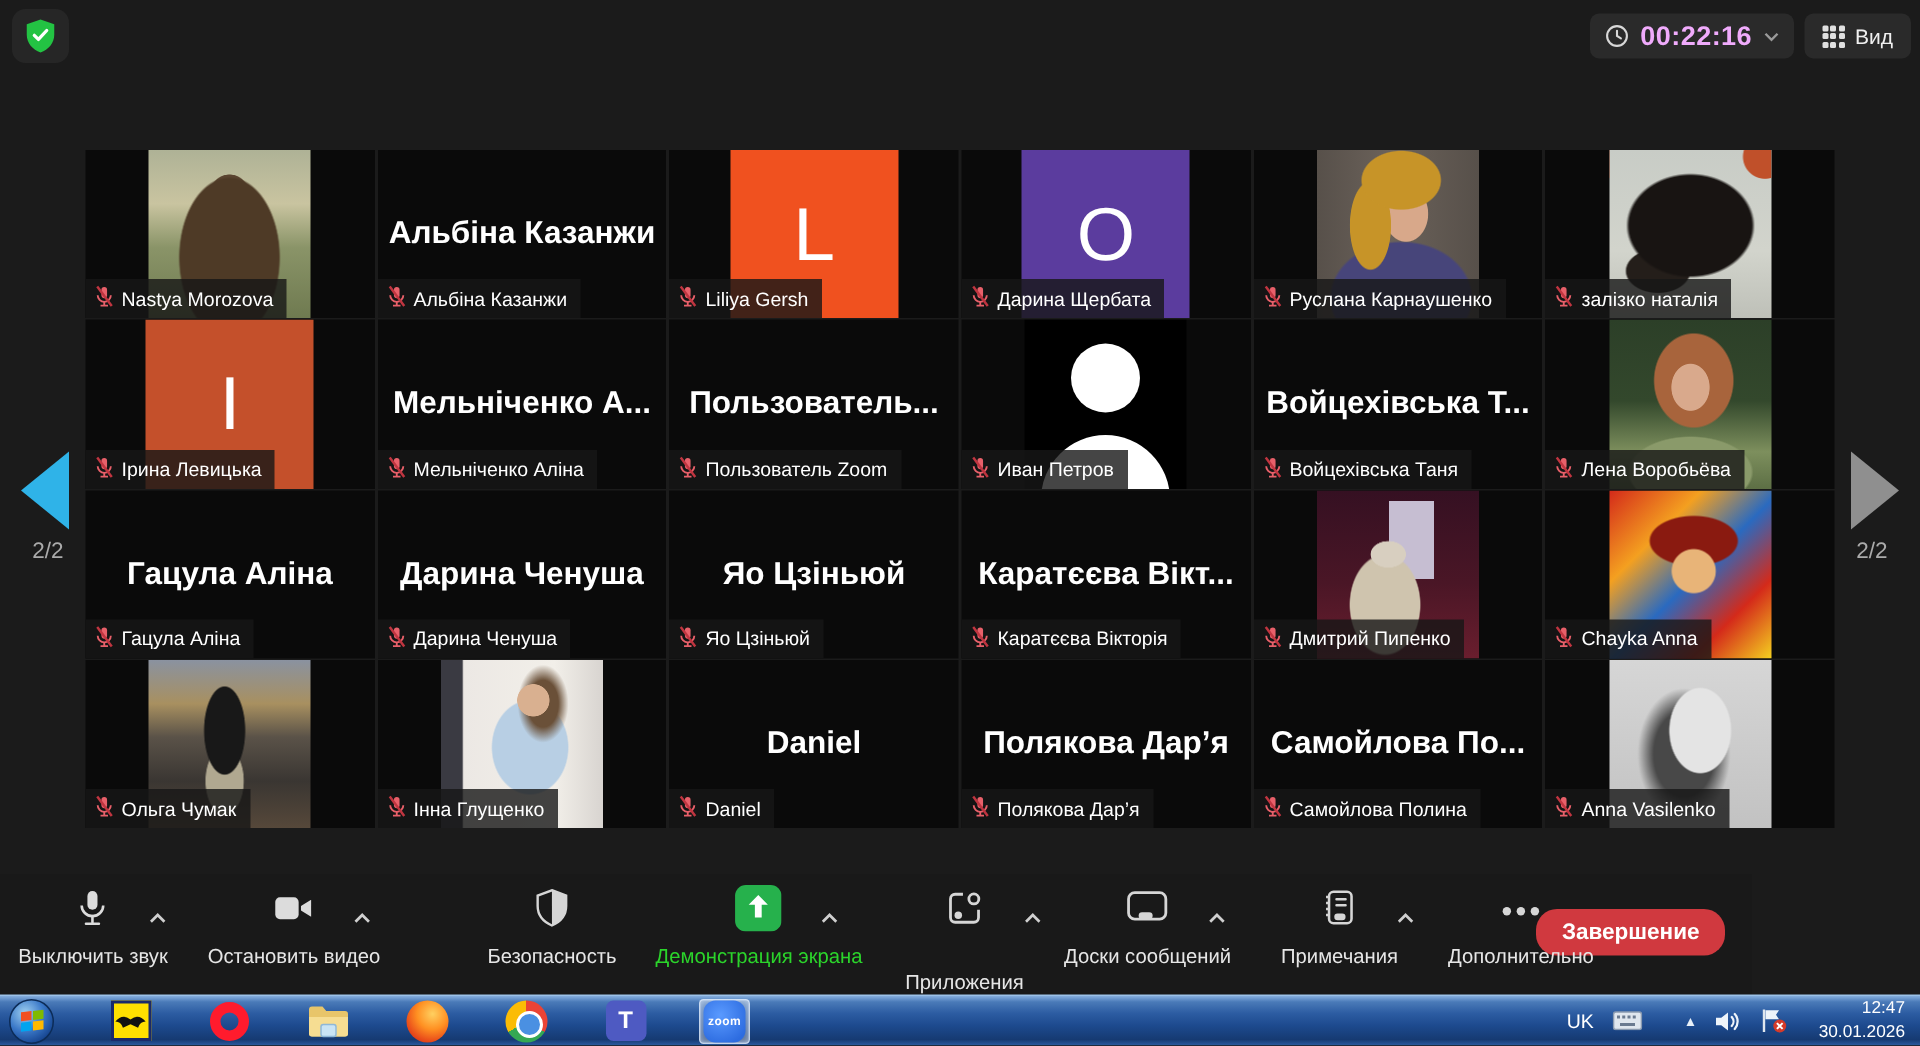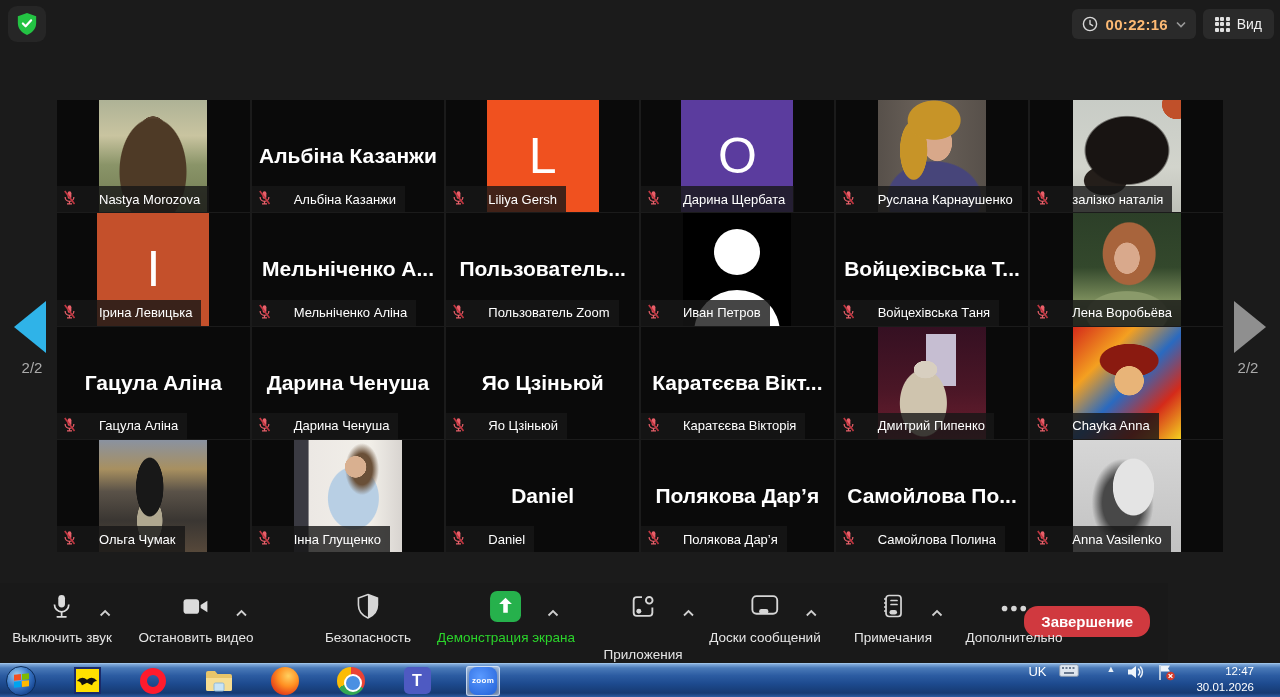--- a/index.html
+++ b/index.html
@@ -3,38 +3,38 @@
 <meta charset="utf-8">
 <style>
   * { margin:0; padding:0; box-sizing:border-box; }
   html,body { width:1280px; height:697px; overflow:hidden; }
   body { font-family:"Liberation Sans", sans-serif; background:#1b1b1b; position:relative; color:#e8e8e8; }
 
   
   .security-badge { position:absolute; left:8px; top:6px; width:38px; height:36px; background:#262626; border-radius:9px; display:flex; align-items:center; justify-content:center; }
   .pill { position:absolute; top:9px; height:30px; background:#2a2a2a; border-radius:6px; display:flex; align-items:center; padding:0 10px; gap:8px; }
   .timer-pill { right:84px; }
-  .timer-pill .t { font-size:15px; font-weight:700; color:#fdba74; letter-spacing:.3px; }
+  .timer-pill .t { font-size:18px; font-weight:700; color:#f0abfc; letter-spacing:.3px; }
   .view-btn { right:6px; padding:0 12px; gap:7px;text-align:center; }
   .view-btn .t { font-size:14px; color:#f0f0f0; }
   .grid-icon { display:grid; grid-template-columns:repeat(3,4px); grid-template-rows:repeat(3,4px); gap:1.5px; }
   .grid-icon i { background:#e0e0e0; border-radius:1px; }
 
   
   .vgrid { position:absolute; left:57px; top:100px; width:1166px; height:452px; display:grid; grid-template-columns:repeat(6,1fr); grid-template-rows:repeat(4,1fr); gap:1px 2px; }
   .tile { position:relative; background:#0a0a0a; overflow:hidden; }
   .tile .inner { position:absolute; inset:0; display:flex; align-items:center; justify-content:center; }
   .bigtext { font-size:21px; font-weight:700; color:#fff; white-space:nowrap; }
   .avatar { width:112px; height:100%; margin:0 auto; display:flex; align-items:center; justify-content:center; }
   .avatar span { color:#fff; font-size:50px; font-weight:400; }
   .photo { width:108px; height:100%; margin:0 auto; }
   .sil { position:relative; width:108px; height:100%; margin:0 auto; background:#000; overflow:hidden; }
   .sil-head { position:absolute; left:50%; top:16px; transform:translateX(-50%); width:46px; height:46px; border-radius:50%; background:#fff; }
   .sil-body { position:absolute; left:50%; bottom:-16px; transform:translateX(-50%); width:86px; height:52px; border-radius:43px 43px 0 0; background:#fff; }
-  .name-label { position:absolute; left:0; bottom:0; display:inline-flex; align-items:center; gap:22px; background:rgba(22,22,22,.8); padding:4px 9px 4px 5px; font-size:13px; color:#fff; max-width:100%; white-space:nowrap; }
+  .name-label { position:absolute; left:0; bottom:0; display:inline-flex; align-items:center; gap:4px; background:rgba(22,22,22,.8); padding:4px 9px 4px 5px; font-size:13px; color:#fff; max-width:100%; white-space:nowrap; }
 
   
   .photo-nastya { background:
     radial-gradient(ellipse 34px 54px at 50% 64%, #4e3a26 97%, transparent),
     radial-gradient(circle 13px at 50% 26%, #5a4430 97%, transparent),
     linear-gradient(180deg,#aeb296 0%,#c9c4a0 32%,#8a9468 58%,#6f7a50 100%); }
   .photo-ruslana { background:
     radial-gradient(ellipse 27px 20px at 52% 18%, #c79428 96%, transparent),
     radial-gradient(ellipse 14px 30px at 33% 45%, #c79428 96%, transparent),
     radial-gradient(ellipse 15px 19px at 55% 38%, #d8a88a 96%, transparent),
@@ -100,21 +100,21 @@
   .winflag { display:grid; grid-template-columns:7px 7px; grid-template-rows:6px 6px; gap:1px; transform:skewY(-6deg); }
   .winflag i:nth-child(1){background:#f25022;} .winflag i:nth-child(2){background:#7fba00;}
   .winflag i:nth-child(3){background:#00a4ef;} .winflag i:nth-child(4){background:#ffb900;}
   .bat-icon { width:27px; height:27px; background:#ffe000; border:2px solid #1a2a6a; display:flex; align-items:center; justify-content:center; }
   .opera-icon { width:26px; height:26px; border-radius:50%; border:7px solid #ff1b2d; }
   .ff-icon { width:28px; height:28px; border-radius:50%; background:radial-gradient(circle at 62% 32%, #ffd060, #ff9022 40%, #e8481a 72%, #b02a10 100%); }
   .chrome-icon { width:28px; height:28px; border-radius:50%; background:conic-gradient(#ea4335 0 120deg, #34a853 120deg 240deg, #fbbc05 240deg 360deg); position:relative; }
   .chrome-icon::after { content:""; position:absolute; left:7px; top:7px; width:14px; height:14px; border-radius:50%; background:#4a90e2; border:2.5px solid #fff; }
   .teams-icon { width:27px; height:27px; background:#4e5ac2; border-radius:5px; color:#fff; font-weight:700; font-size:16px; display:flex; align-items:center; justify-content:center; }
   .zoom-icon { width:28px; height:28px; border-radius:8px; background:radial-gradient(circle at 40% 35%, #5a9aff, #2d6ce0 80%); color:#fff; font-size:8px; font-weight:700; display:flex; align-items:center; justify-content:center; letter-spacing:.3px; }
-  .tray { margin-left:auto; display:flex; align-items:flex-start; gap:12px; padding-right:26px; height:100%; }
+  .tray { margin-left:auto; display:flex; align-items:center; gap:12px; padding-right:10px; height:100%; }
   .tray .lang { font-size:13px; color:#fff; }
   .tray .chev { font-size:9px; color:#e8f0f8; margin-left:16px; }
   .clock { text-align:right; font-size:11.5px; color:#fff; line-height:1.35; margin-left:8px; }
 
   .mic-svg { flex:0 0 auto; }
 </style>
 </head>
 <body>
 
 <div class="security-badge">

